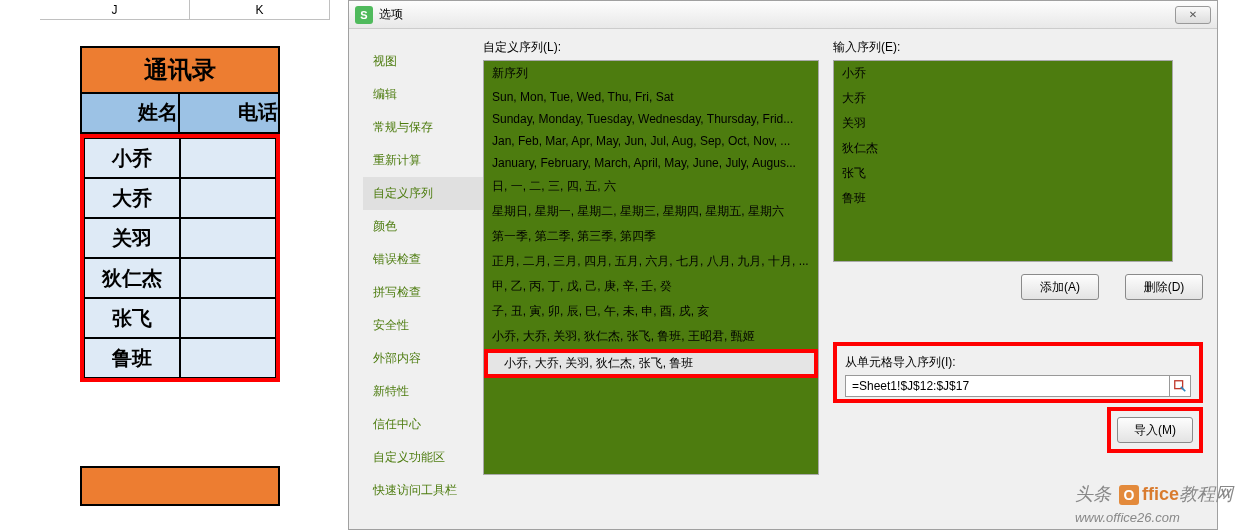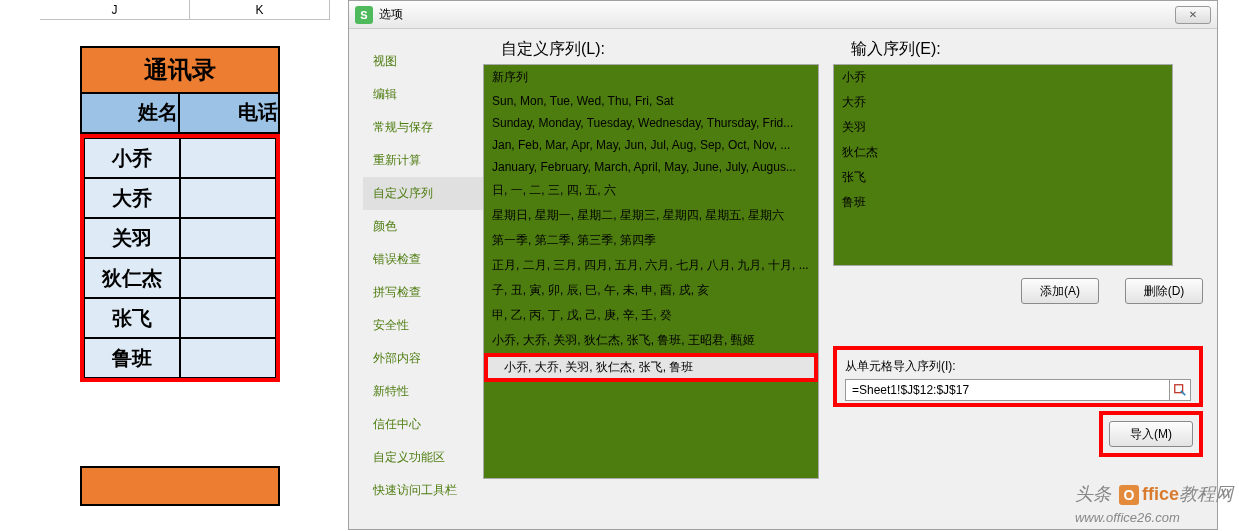--- a/index.html
+++ b/index.html
@@ -31,42 +31,42 @@
 
     .dlg-body { display:flex; padding:10px 14px; height:calc(100% - 28px); }
     .nav { width:120px; padding-top:6px; }
     .nav-item { font-size:12px; color:#4d7c0f; padding:8px 10px; cursor:pointer; }
     .nav-item.sel { background:#E0E0E0; }
 
     .pane { flex:1; display:flex; gap:14px; }
     .col-left { display:flex; flex-direction:column; }
     .col-right { display:flex; flex-direction:column; }
 
-    .lbl { font-size:16px; margin-bottom:4px;margin-left:18px; }
+    .lbl { font-size:12px; margin-bottom:4px; }
 
     .listbox { background:#4d7c0f; border:1px solid #A9A9A9; font-size:12px; overflow:auto; }
     .listbox .li { padding:4px 8px; cursor:default; white-space:nowrap; overflow:hidden; text-overflow:ellipsis; }
     .listbox .li.sel { background:#E5E5E5; }
 
     #custom-lists { width:336px; height:415px; margin-bottom:2px; }
     #custom-lists .highlight { border:4px solid #ff0000; padding:2px 16px; }
 
     #input-seq { width:340px; height:202px; }
 
     .btn-row { display:flex; gap:26px; justify-content:flex-end; margin-top:12px; }
     .btn { font-size:12px; padding:4px 10px; min-width:78px; height:26px; background:linear-gradient(#FDFDFD,#E3E3E3); border:1px solid #8A8A8A; border-radius:3px; cursor:pointer; text-align:center; }
 
     .imp-wrap { border:4px solid #ff0000; padding:8px 8px 2px 8px; margin-top:42px; }
     .imp-lbl { font-size:12px; margin-bottom:4px; }
     .imp-input-row { display:flex; align-items:center; }
     .imp-input { flex:1; height:22px; border:1px solid #999; background:#fff; font-size:12px; padding:0 6px; }
     .range-pick { width:22px; height:22px; border:1px solid #999; background:#fff; margin-left:-1px; display:flex; align-items:center; justify-content:center; cursor:pointer; }
     .range-pick svg { width:14px; height:14px; }
 
-    .imp-btn-wrap { border:4px solid #ff0000; padding:6px; margin-top:4px; width:104px; align-self:flex-end; }
+    .imp-btn-wrap { border:4px solid #ff0000; padding:6px; margin-top:4px; width:96px; align-self:flex-end; }
     .imp-btn-wrap .btn { width:100%; min-width:0; }
 
     .wm { position:absolute; right:6px; bottom:4px; font-size:18px; color:#888; font-style:italic; }
     .wm b { color:#D97B2E; font-style:normal; }
     .wm-ico { display:inline-flex; width:20px; height:20px; background:#E38A3B; border-radius:3px; color:#fff; align-items:center; justify-content:center; font-weight:bold; margin:0 3px; font-style:normal; font-size:14px; }
   </style>
 </head>
 <body>
 
 <div class="sheet-bg">
@@ -141,22 +141,22 @@
         <div id="custom-lists" class="listbox">
           <div class="li">新序列</div>
           <div class="li">Sun, Mon, Tue, Wed, Thu, Fri, Sat</div>
           <div class="li">Sunday, Monday, Tuesday, Wednesday, Thursday, Frid...</div>
           <div class="li">Jan, Feb, Mar, Apr, May, Jun, Jul, Aug, Sep, Oct, Nov, ...</div>
           <div class="li">January, February, March, April, May, June, July, Augus...</div>
           <div class="li">日, 一, 二, 三, 四, 五, 六</div>
           <div class="li">星期日, 星期一, 星期二, 星期三, 星期四, 星期五, 星期六</div>
           <div class="li">第一季, 第二季, 第三季, 第四季</div>
           <div class="li">正月, 二月, 三月, 四月, 五月, 六月, 七月, 八月, 九月, 十月, ...</div>
+          <div class="li">甲, 乙, 丙, 丁, 戊, 己, 庚, 辛, 壬, 癸</div>
           <div class="li">子, 丑, 寅, 卯, 辰, 巳, 午, 未, 申, 酉, 戌, 亥</div>
-          <div class="li">甲, 乙, 丙, 丁, 戊, 己, 庚, 辛, 壬, 癸</div>
           <div class="li">小乔, 大乔, 关羽, 狄仁杰, 张飞, 鲁班, 王昭君, 甄姬</div>
           <div class="li sel highlight">小乔, 大乔, 关羽, 狄仁杰, 张飞, 鲁班</div>
         </div>
       </div>
 
       <div class="col-right" style="flex:1;">
         <div class="lbl">输入序列(E):</div>
         <div id="input-seq" class="listbox">
           <div class="li">小乔</div>
           <div class="li">大乔</div>

